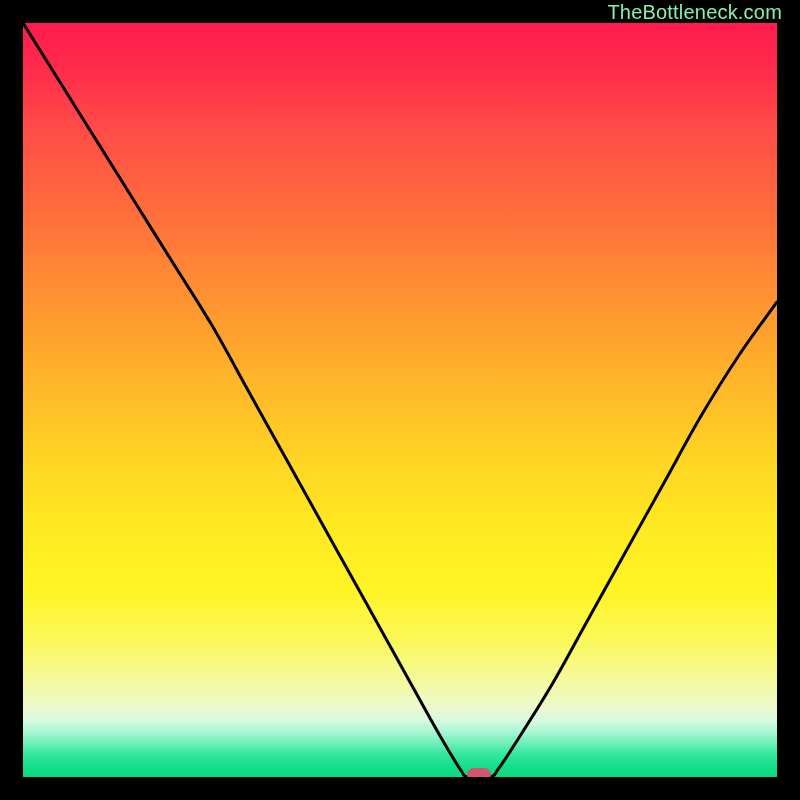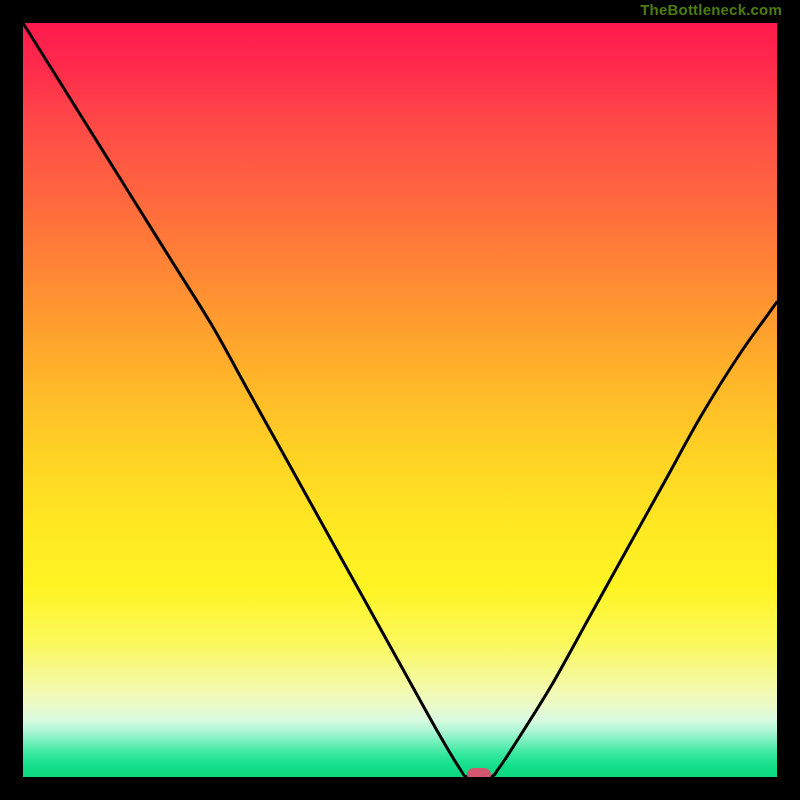--- a/index.html
+++ b/index.html
@@ -51,23 +51,23 @@
     );
   }
   svg.curve {
     position: absolute;
     inset: 0;
   }
   .watermark {
     position: absolute;
     top: 1px;
     right: 18px;
-    color: #4d7c0f;
-    font-size: 15px;
-    font-weight: 700;
+    color: #86efac;
+    font-size: 20px;
+    font-weight: 400;
     letter-spacing: 0.2px;
   }
   .marker {
     position: absolute;
     width: 24px;
     height: 13px;
     background: #d1576f;
     border-radius: 7px;
   }
 </style>

